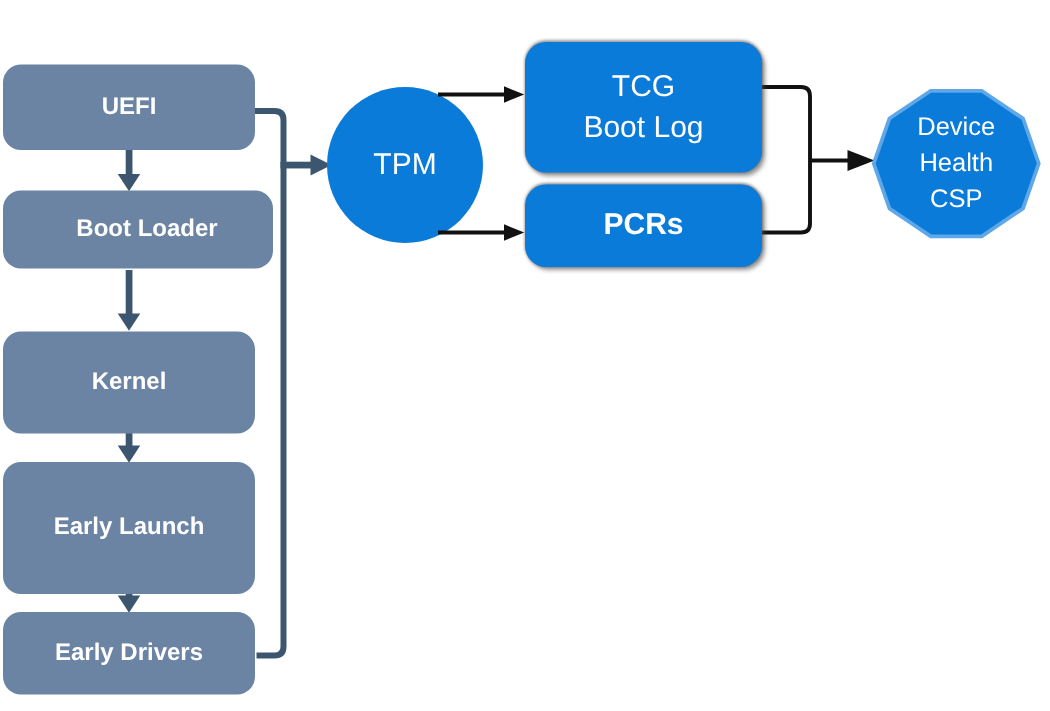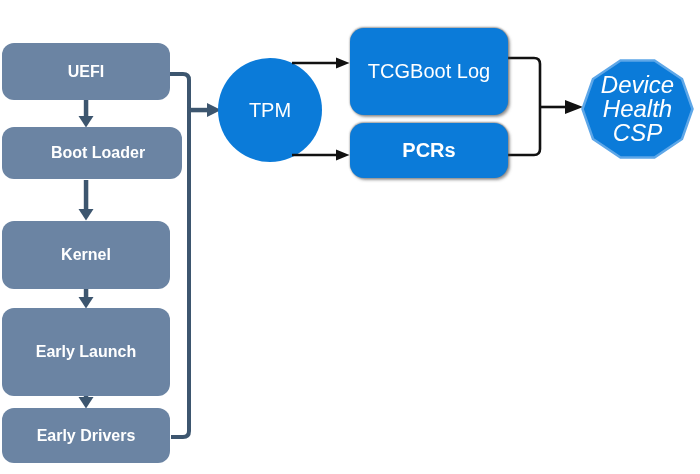--- a/index.html
+++ b/index.html
@@ -8,30 +8,30 @@
     font-family:"Liberation Sans",sans-serif;
   }
   #connector-layer{position:absolute;left:0;top:0;width:700px;height:474px;}
   .gray-node{
     position:absolute;left:2px;width:168px;background:#6B84A3;border-radius:12px;
     display:flex;align-items:center;justify-content:center;flex-direction:column;
     color:#ffffff;font-weight:bold;font-size:16px;line-height:20px;text-align:center;
   }
   .blue-node{
     position:absolute;background:#0B7BD9;border-radius:14px;
-    display:flex;align-items:center;justify-content:center;
+    display:flex;align-items:center;justify-content:center;flex-direction:column;
     color:#ffffff;font-size:20px;line-height:27px;text-align:center;
     box-shadow:2px 2px 3px rgba(70,70,70,0.55), 0 -1px 2px rgba(90,90,90,0.5), 0 0 2px rgba(110,110,110,0.45);
   }
   .shape-label{
     position:absolute;display:flex;align-items:center;justify-content:center;flex-direction:column;
     color:#ffffff;text-align:center;pointer-events:none;
   }
   #tpm-label{left:218px;top:58px;width:104px;height:104px;font-size:20px;}
-  #csp-label{left:582px;top:57px;width:111px;height:103px;font-size:24px;line-height:24px;font-style:italic;}
+  #csp-label{left:582px;top:57px;width:111px;height:103px;font-size:17px;line-height:24px;}
   #uefi-node{top:43px;height:57px;}
   #boot-loader-node{top:127px;height:52px;padding-left:12px;}
   #kernel-node{top:221px;height:68px;}
   #elam-node{top:308px;height:88px;}
   #early-drivers-node{top:408px;height:55px;}
   #tcg-boot-log-node{left:350px;top:28px;width:158px;height:87px;}
   #pcrs-node{left:350px;top:123px;width:158px;height:55px;font-weight:bold;}
 </style>
 </head>
 <body>

